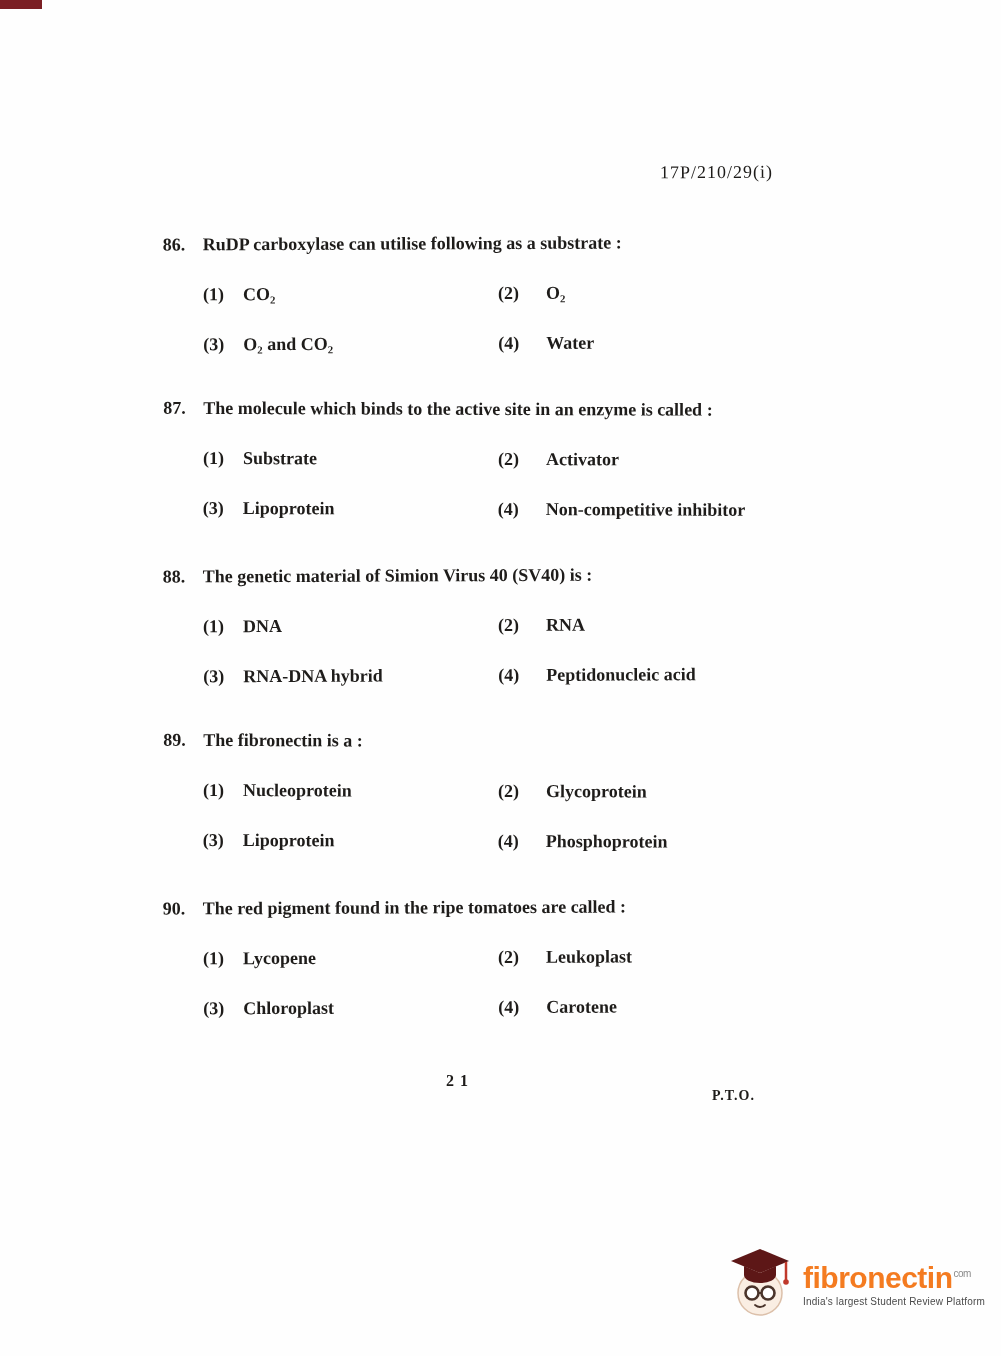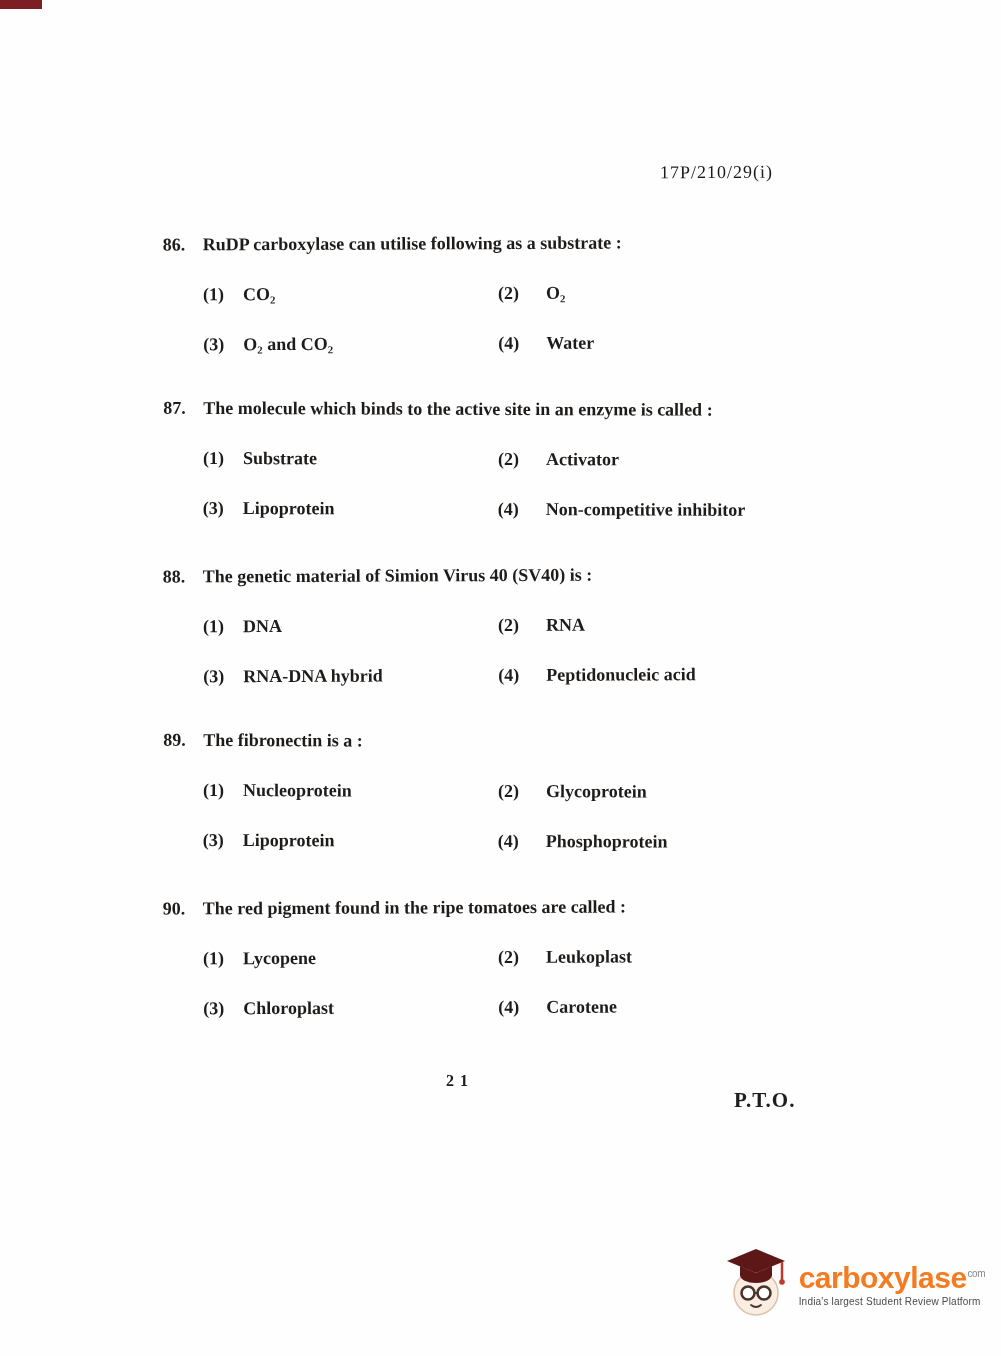--- a/index.html
+++ b/index.html
@@ -68,22 +68,22 @@
     position: absolute;
     top: 1072px;
     left: 446px;
     font-size: 16px;
     font-weight: 700;
     letter-spacing: 6px;
   }
   .pto {
     position: absolute;
     top: 1088px;
-    left: 734px;
-    font-size: 21px;
+    left: 712px;
+    font-size: 14px;
     font-weight: 700;
     letter-spacing: 1px;
   }
   .logo {
     position: absolute;
     top: 1243px;
     right: 16px;
     display: flex;
     align-items: center;
     gap: 10px;
@@ -224,18 +224,18 @@
         <circle cx="39" cy="50" r="6.5" fill="#ffffff" stroke="#4a342b" stroke-width="2.6"></circle>
         <line x1="29.5" y1="50" x2="32.5" y2="50" stroke="#4a342b" stroke-width="2"></line>
         <path d="M26 62 q 5 4 10 0" stroke="#4a342b" stroke-width="1.8" fill="none" stroke-linecap="round"></path>
         <polygon points="31,6 60,18 31,30 2,18" fill="#5d1717"></polygon>
         <path d="M15 23 v 9 a 16 8 0 0 0 32 0 v -9 l -16 7 z" fill="#5d1717"></path>
         <line x1="57" y1="19" x2="57" y2="37" stroke="#c0392b" stroke-width="2.5"></line>
         <circle cx="57" cy="39" r="2.8" fill="#c0392b"></circle>
       </svg>
     </span>
     <span class="logo-text-wrap">
-      <span class="brand"><span>carboxylase</span><sup class="brand-tld">com</sup></span>
+      <span class="brand"><span>fibronectin</span><sup class="brand-tld">com</sup></span>
       <span class="tagline">India's largest Student Review Platform</span>
     </span>
   </div>
 
 </div>
 
 </body></html>

